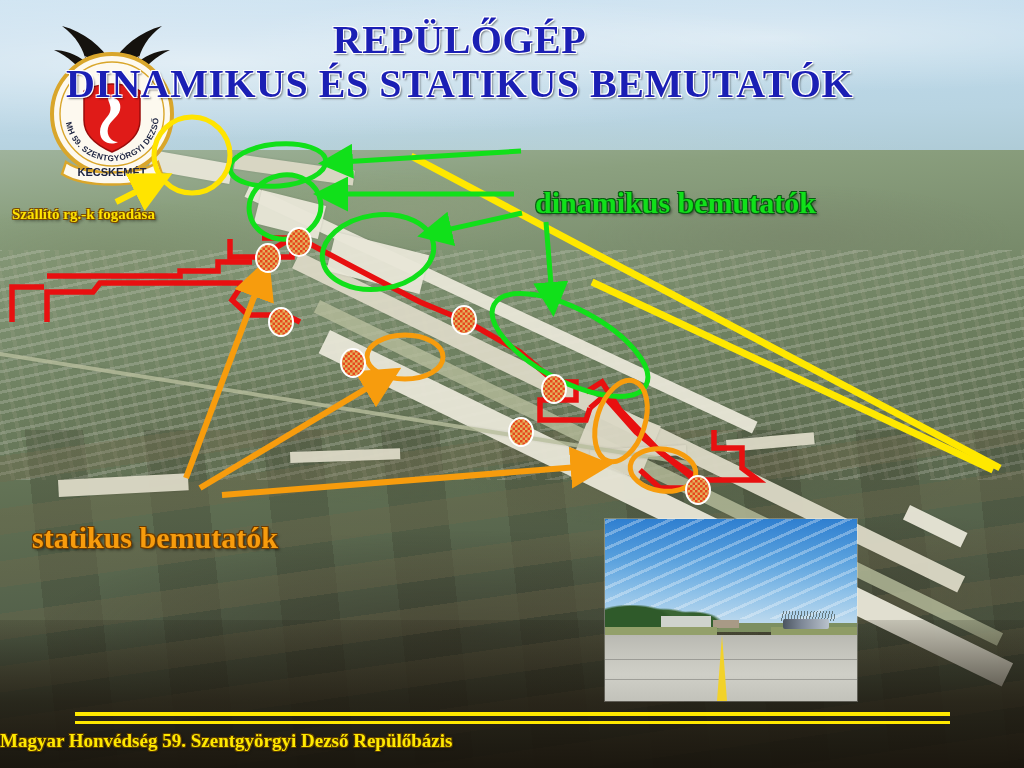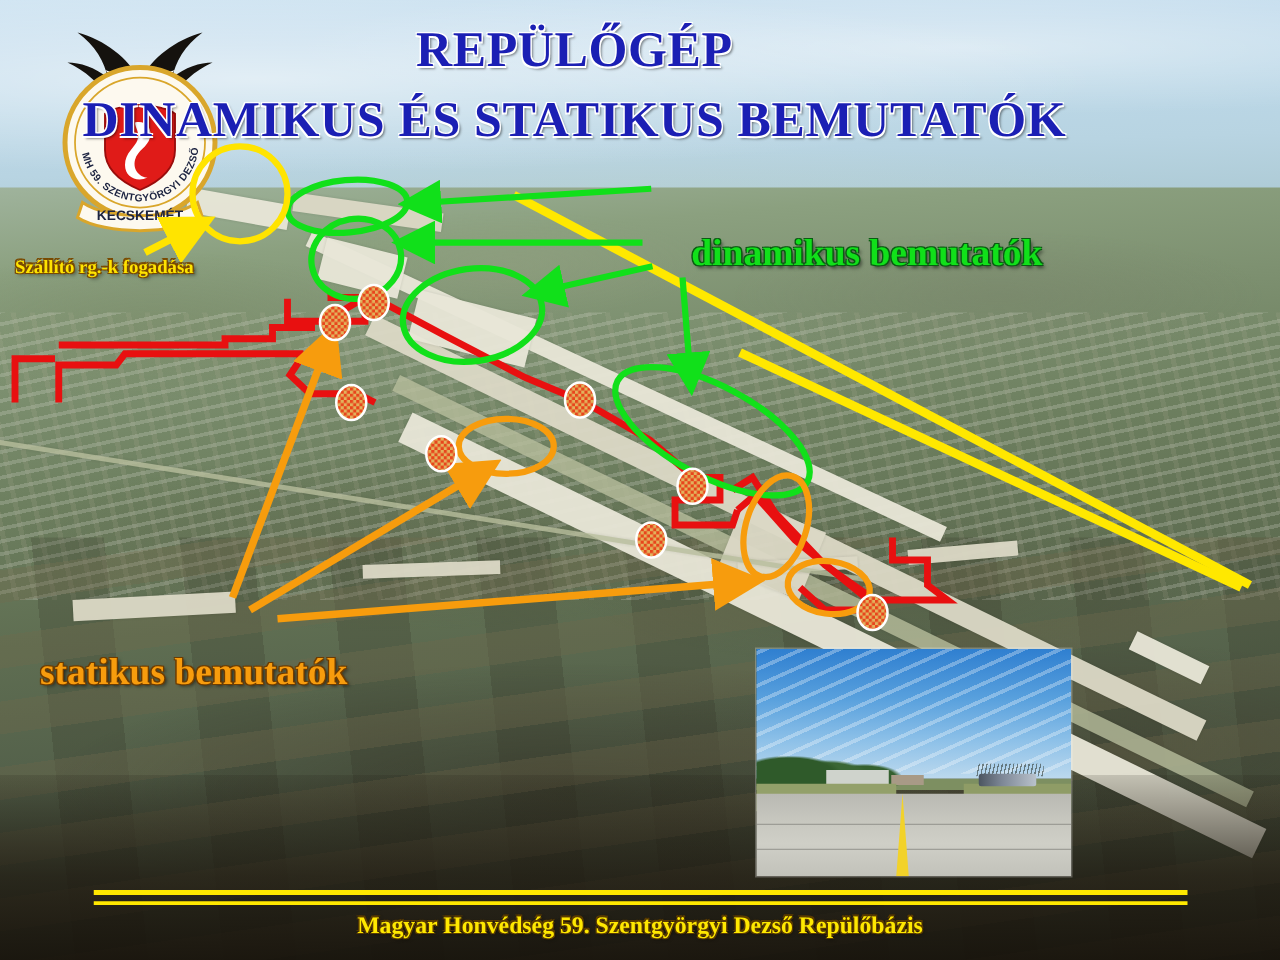--- a/index.html
+++ b/index.html
@@ -76,34 +76,34 @@
 
   
   svg.overlay{position:absolute;left:0;top:0;width:1024px;height:768px;pointer-events:none;}
 
   
   .title{position:absolute;left:0;top:18px;width:919px;text-align:center;
          font-size:40px;font-weight:bold;line-height:1.08;letter-spacing:.5px;
          color:#1b1fb4;
          text-shadow: 1px 1px 0 #ffffff, -1px -1px 0 #ffffff, 1px -1px 0 #ffffff,
                       -1px 1px 0 #ffffff, 2px 2px 2px rgba(0,0,0,.45);}
-  .title .l2{display:block;margin-top:13px;}
+  .title .l2{display:block;margin-top:1px;}
 
   .lbl{position:absolute;font-weight:bold;white-space:nowrap;}
   .lbl-yellow{left:12px;top:206px;font-size:15px;color:#ffe400;
       text-shadow:1px 1px 0 #7a4a00,-1px -1px 0 #7a4a00,1px -1px 0 #7a4a00,-1px 1px 0 #7a4a00,2px 2px 3px rgba(0,0,0,.6);}
-  .lbl-green{left:553px;top:186px;font-size:30px;color:#11e01a;
+  .lbl-green{left:535px;top:186px;font-size:30px;color:#11e01a;
       text-shadow:1px 1px 0 #0a5c12,-1px -1px 0 #0a5c12,1px -1px 0 #0a5c12,-1px 1px 0 #0a5c12,2px 2px 3px rgba(0,0,0,.55);}
   .lbl-orange{left:32px;top:521px;font-size:30px;color:#f79c0d;
       text-shadow:1px 1px 0 #6e3c00,-1px -1px 0 #6e3c00,1px -1px 0 #6e3c00,-1px 1px 0 #6e3c00,2px 2px 3px rgba(0,0,0,.6);}
 
   .footline{position:absolute;left:75px;width:875px;height:4px;background:#ffe800;}
   .footline.f1{top:712px;}
   .footline.f2{top:721px;height:3px;}
-  .footer{position:absolute;left:0;top:730px;width:1024px;text-align:center;
+  .footer{position:absolute;left:0;top:730px;width:1024px;text-align:left;
           font-size:19px;font-weight:bold;color:#ffe800;
           text-shadow:1px 1px 0 #5a3b00,-1px -1px 0 #5a3b00,1px -1px 0 #5a3b00,-1px 1px 0 #5a3b00,1px 1px 3px rgba(0,0,0,.7);}
 
   
   .emblem{position:absolute;left:36px;top:16px;width:152px;height:176px;}
 </style>
 </head>
 <body>
 
 <div id="slide">

